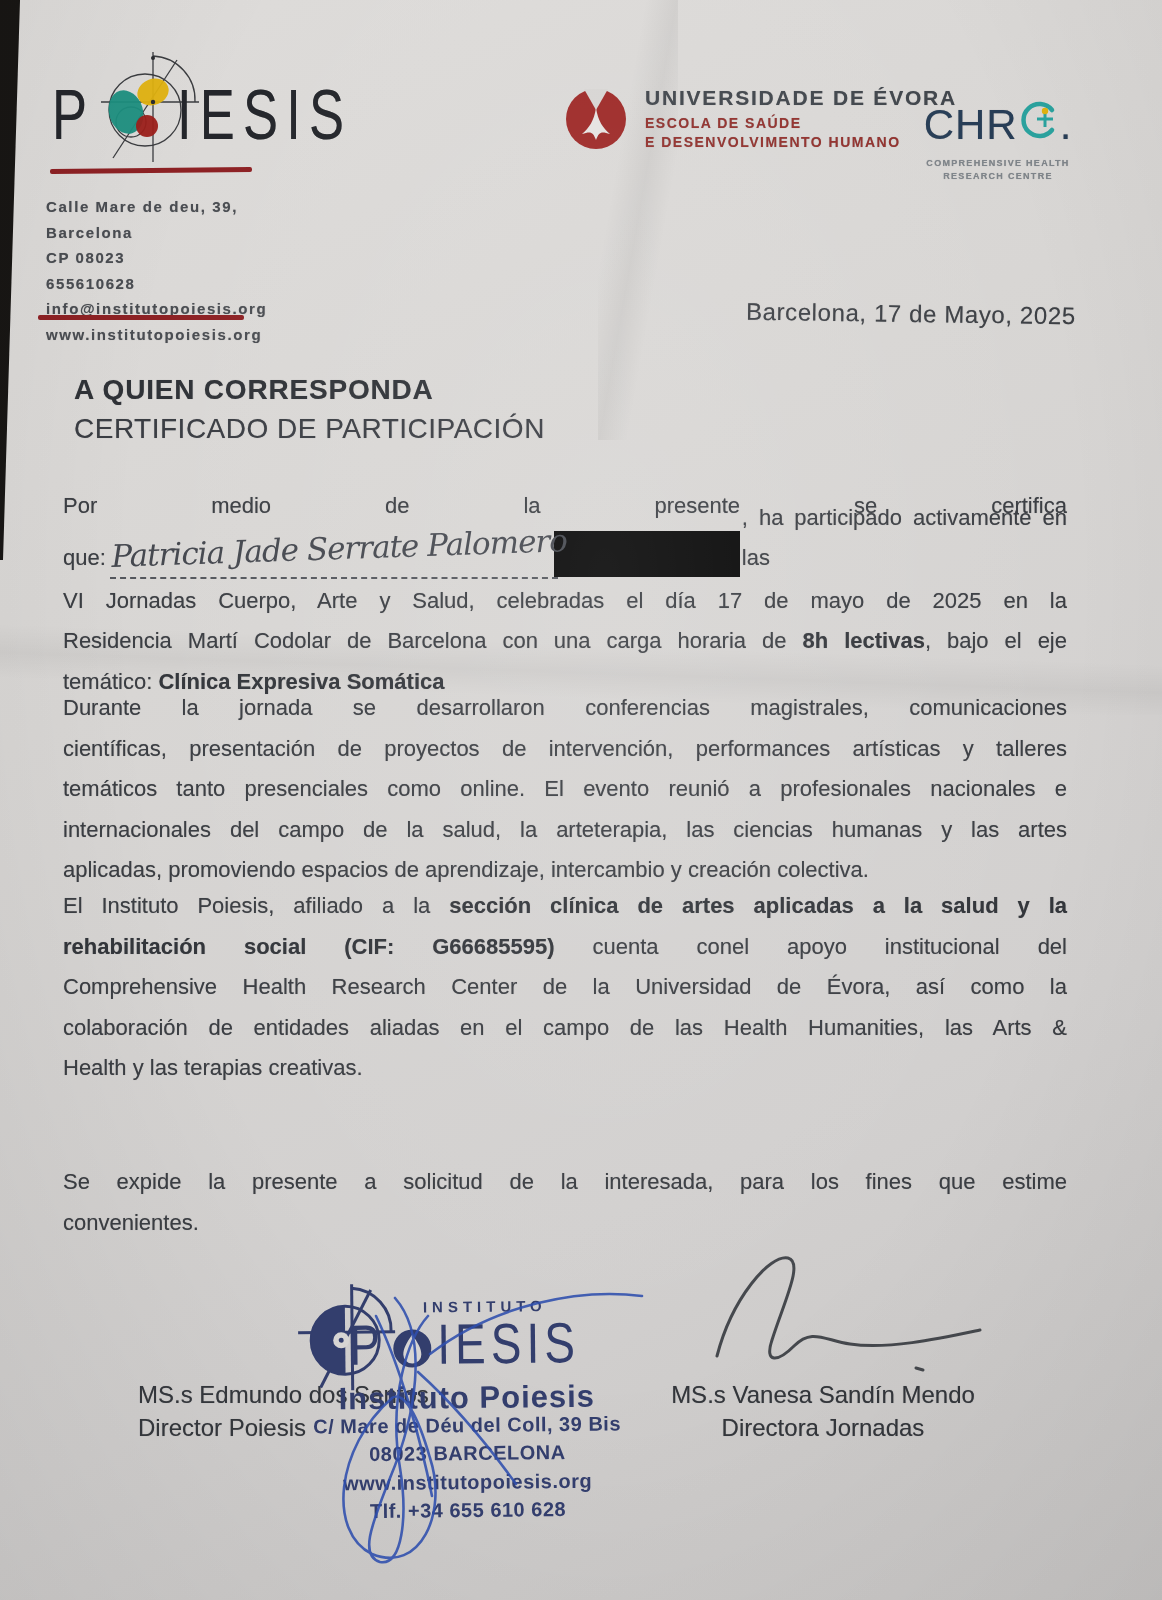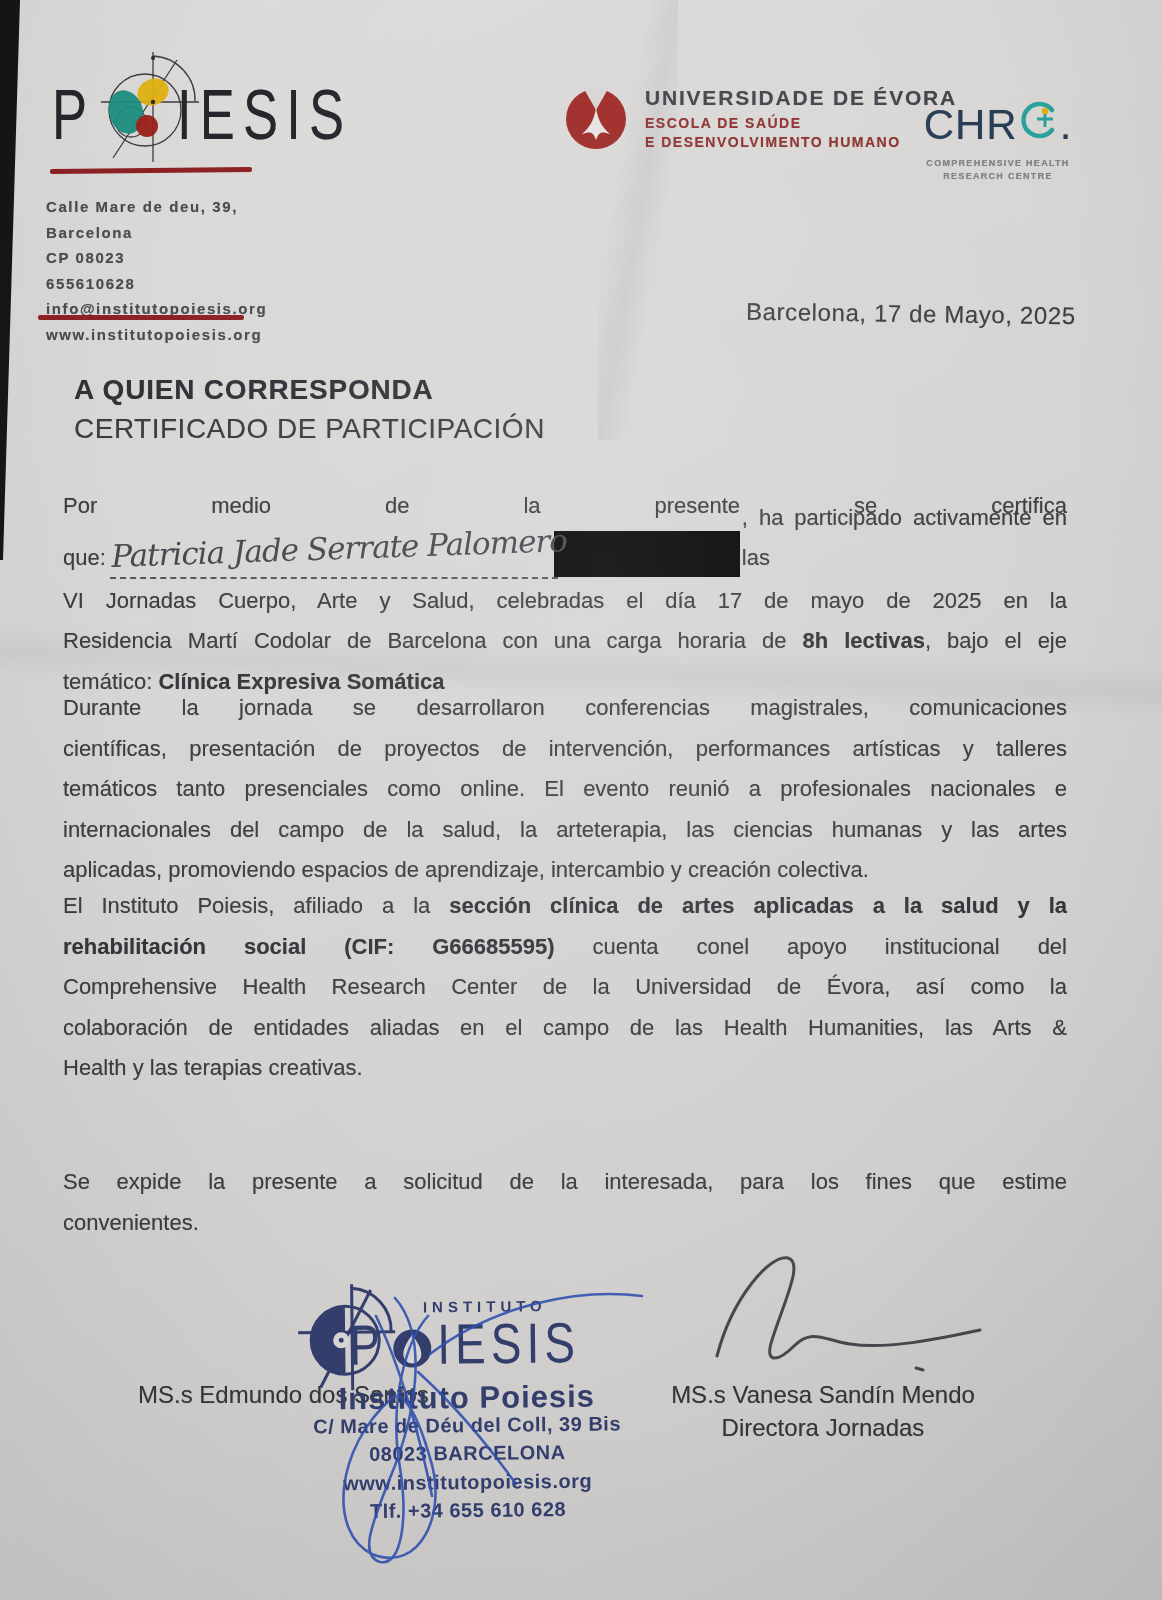--- a/index.html
+++ b/index.html
@@ -203,20 +203,21 @@
     <div class="ll">Health y las terapias creativas.</div>
   </div>
 
   <div class="para" id="p4">
     <div class="jl">Se expide la presente a solicitud de la interesada, para los fines que estime</div>
     <div class="ll">convenientes.</div>
   </div>
 
   <div class="sig-left">
     <div>MS.s Edmundo dos Santos</div>
+    <div>Director Poiesis</div>
   </div>
 
   <div class="sig-right">
     <div>MS.s Vanesa Sandín Mendo</div>
     <div>Directora Jornadas</div>
   </div>
 
   <div class="stamp">
     <span class="stamp-compass">
       <svg width="112" height="112" viewBox="0 0 112 112">

